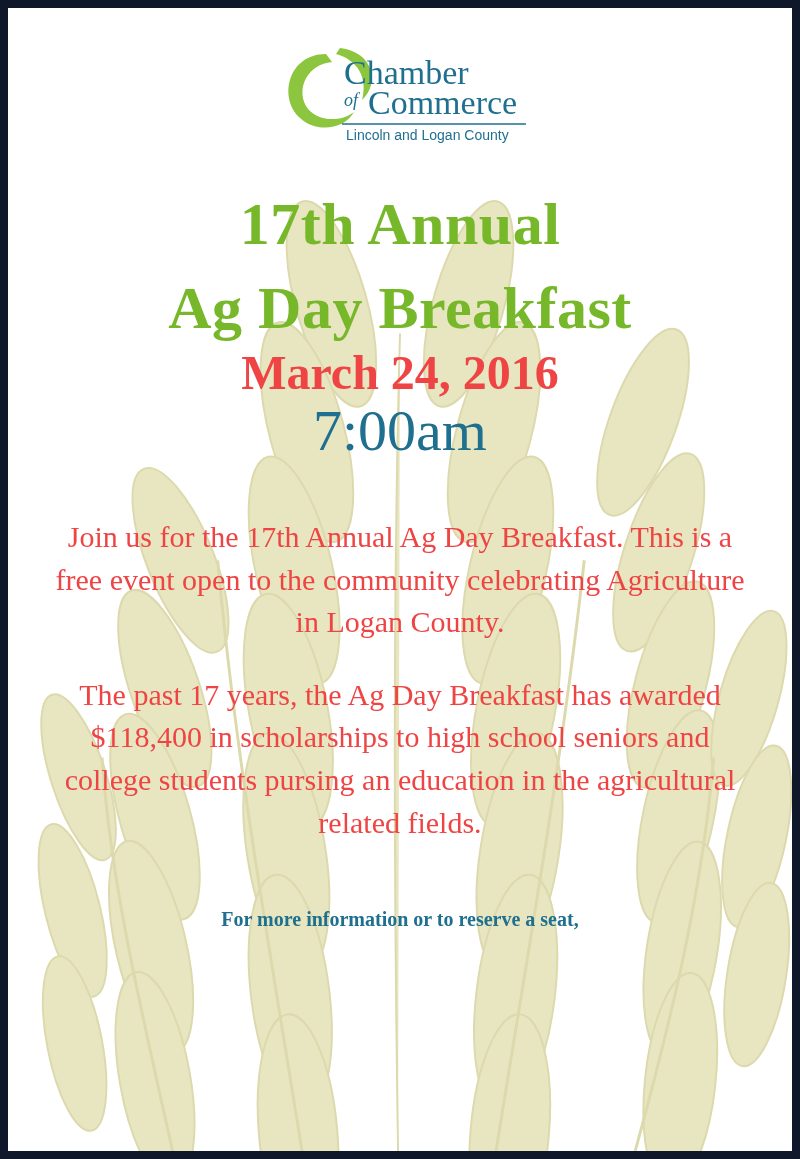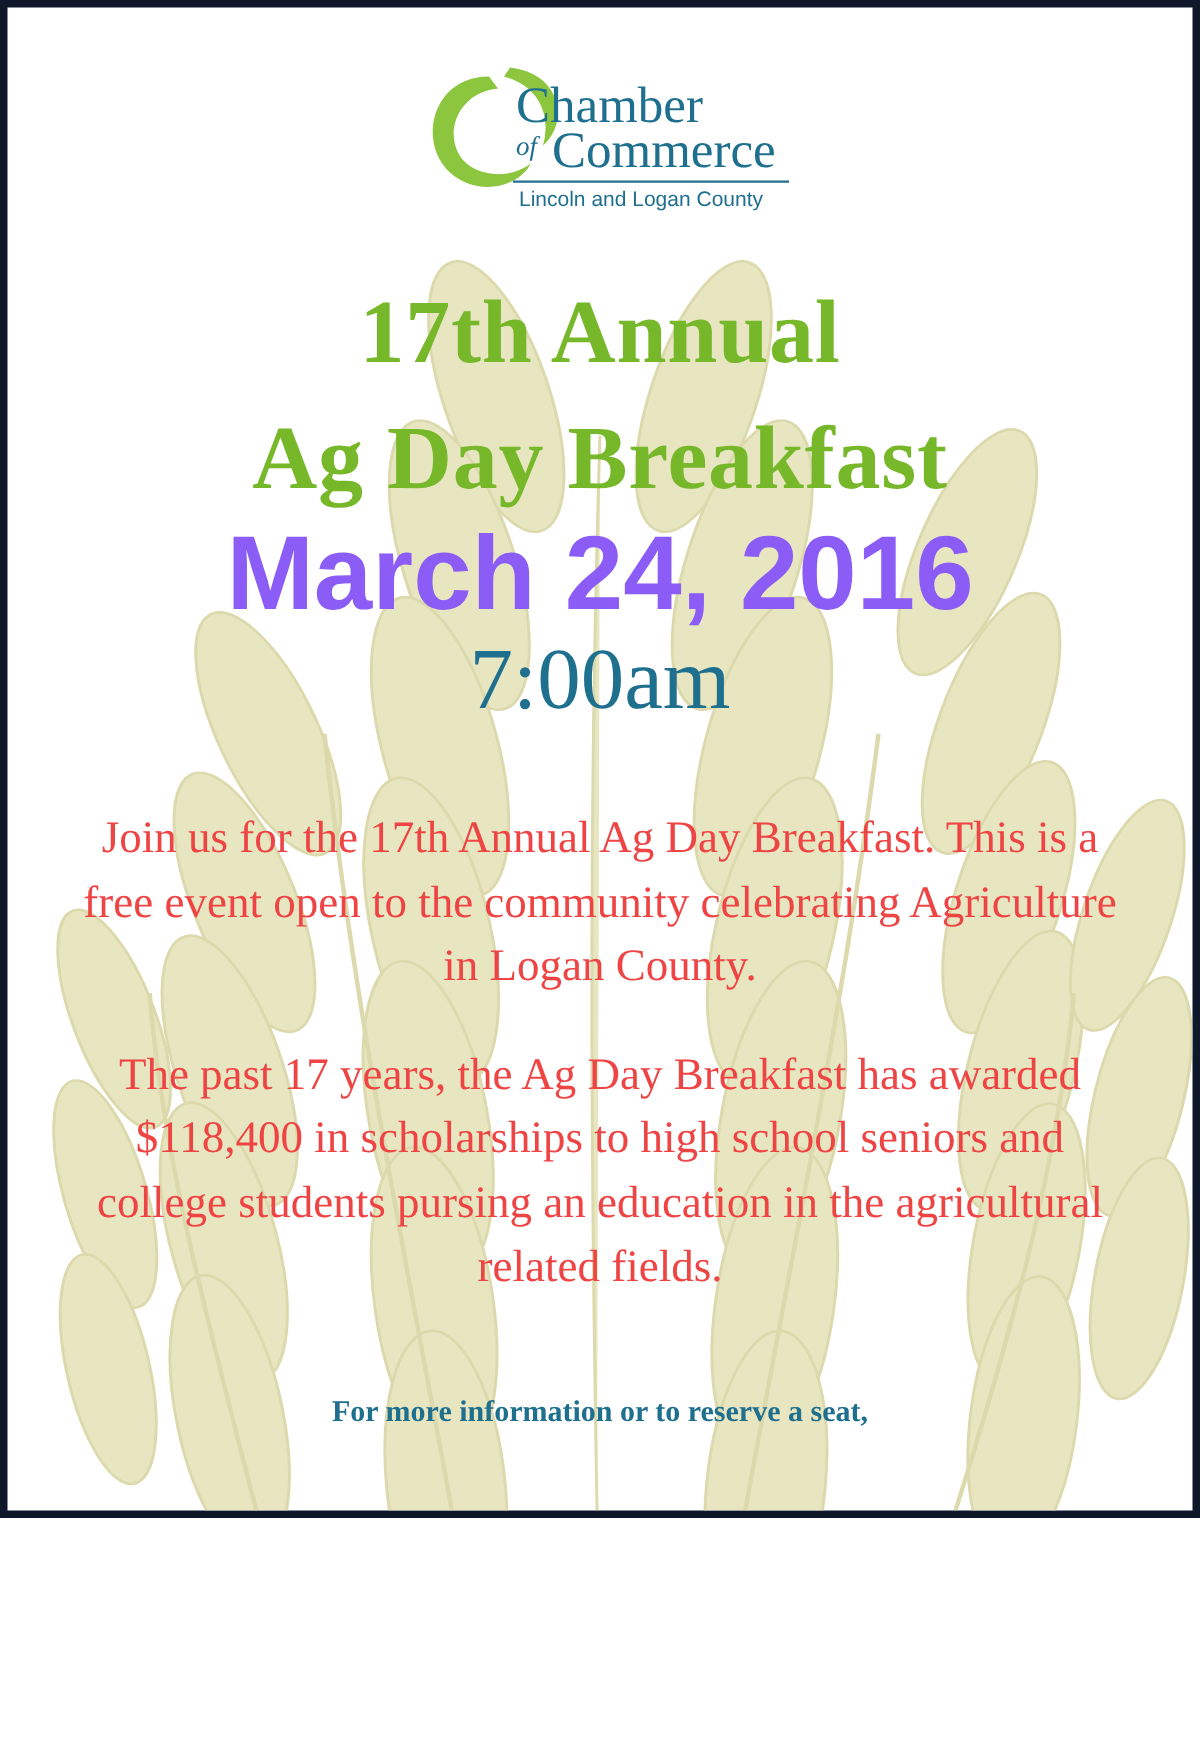--- a/index.html
+++ b/index.html
@@ -3,23 +3,23 @@
 <meta charset="utf-8">
 <style>
   html, body {
     margin: 0;
     padding: 0;
     background: #ffffff;
   }
   .poster {
     position: relative;
     width: 800px;
-    height: 1012px;
+    height: 1159px;
     background: #ffffff;
-    border: 5px solid #0f172a;
+    border: 8px solid #0f172a;
     box-sizing: border-box;
     overflow: hidden;
     font-family: "Liberation Serif", serif;
   }
   
   .wheat-bg {
     position: absolute;
     left: 0; top: 0;
     width: 100%;
     height: 100%;
@@ -51,24 +51,24 @@
     font-weight: bold;
     color: #77b82a;
     font-size: 60px;
     line-height: 1.12;
     letter-spacing: 0.5px;
     margin-top: 17px;
   }
   .title-wrap { margin-top: 20px; }
 
   .date-line {
-    font-family: Liberation Sans, sans-serif;
+    font-family: Liberation Serif, serif;
     font-weight: bold;
-    color: #8b5cf6;
-    font-size: 70px;
+    color: #ef4444;
+    font-size: 48px;
     line-height: 1.14;
     margin-top: 4px;
   }
   .time-line {
     font-family: "Liberation Serif", serif;
     font-weight: normal;
     color: #1f6f8f;
     font-size: 58px;
     line-height: 1.05;
   }

